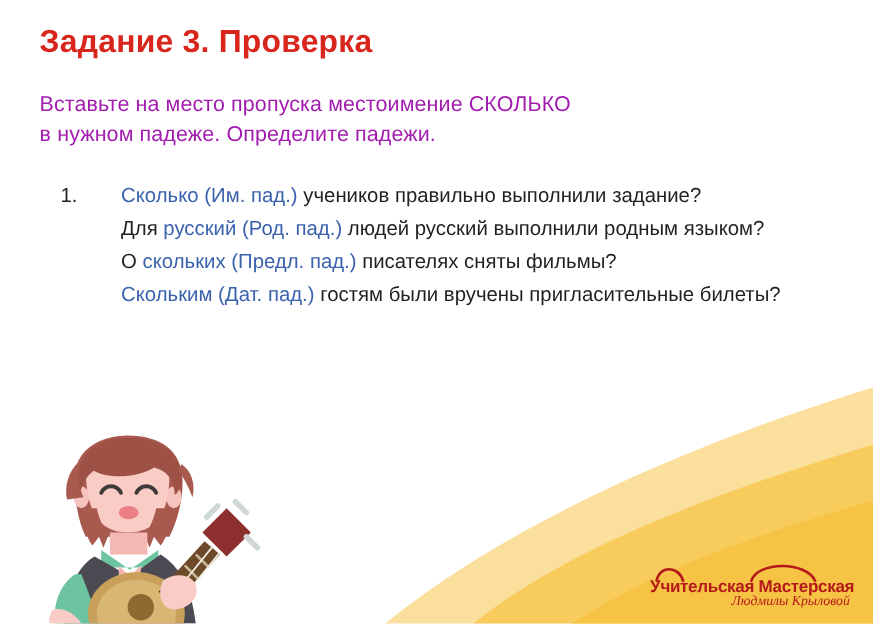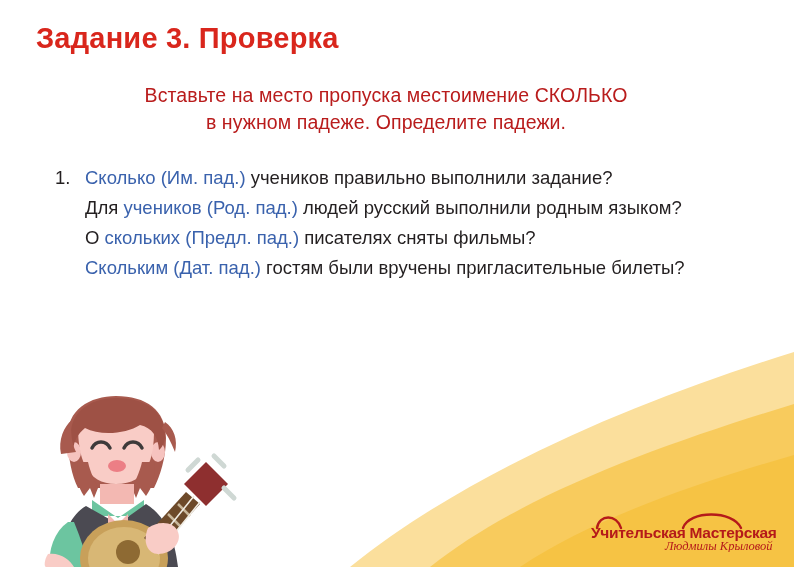--- a/index.html
+++ b/index.html
@@ -39,23 +39,22 @@
   }
 
   
   .subtitle {
     position: absolute;
     left: 36px;
     top: 82px;
     width: 700px;
     font-size: 19.5px;
     line-height: 27px;
-    color: #b91c1c;
+    color: #a21caf;
     letter-spacing: 0.1px;
-    text-align: center;
   }
   .subtitle .ln { display: block; }
 
   
   .list {
     position: absolute;
     left: 55px;
     top: 163px;
     width: 700px;
   }
@@ -70,21 +69,21 @@
   .list-num {
     flex: 0 0 auto;
     width: 30px;
     color: #231f20;
     font-size: 18.5px;
     line-height: 30px;
   }
   .list-body {
     flex: 1 1 auto;
   }
-  .sent { display: block; }
+  .sent { display: block; margin-left: 25px; }
   .hl { color: #3a62ad; }
 
   
   .boy {
     position: absolute;
     left: 28px;
     top: 392px;
     width: 212px;
     height: 175px;
   }
@@ -123,21 +122,21 @@
   <div class="list">
     <div class="list-item">
       <span class="list-num">1.</span>
       <span class="list-body">
 
         <span class="sent">
           <span></span><span class="hl">Сколько (Им. пад.)</span><span> учеников правильно выполнили задание?</span>
         </span>
 
         <span class="sent">
-          <span>Для </span><span class="hl">учеников (Род. пад.)</span><span> людей русский выполнили родным языком?</span>
+          <span>Для </span><span class="hl">русский (Род. пад.)</span><span> людей русский выполнили родным языком?</span>
         </span>
 
 
         <span class="sent">
           <span>О </span><span class="hl">скольких (Предл. пад.)</span><span> писателях сняты фильмы?</span>
         </span>
 
         <span class="sent">
           <span></span><span class="hl">Скольким (Дат. пад.)</span><span> гостям были вручены пригласительные билеты?</span>
         </span>

